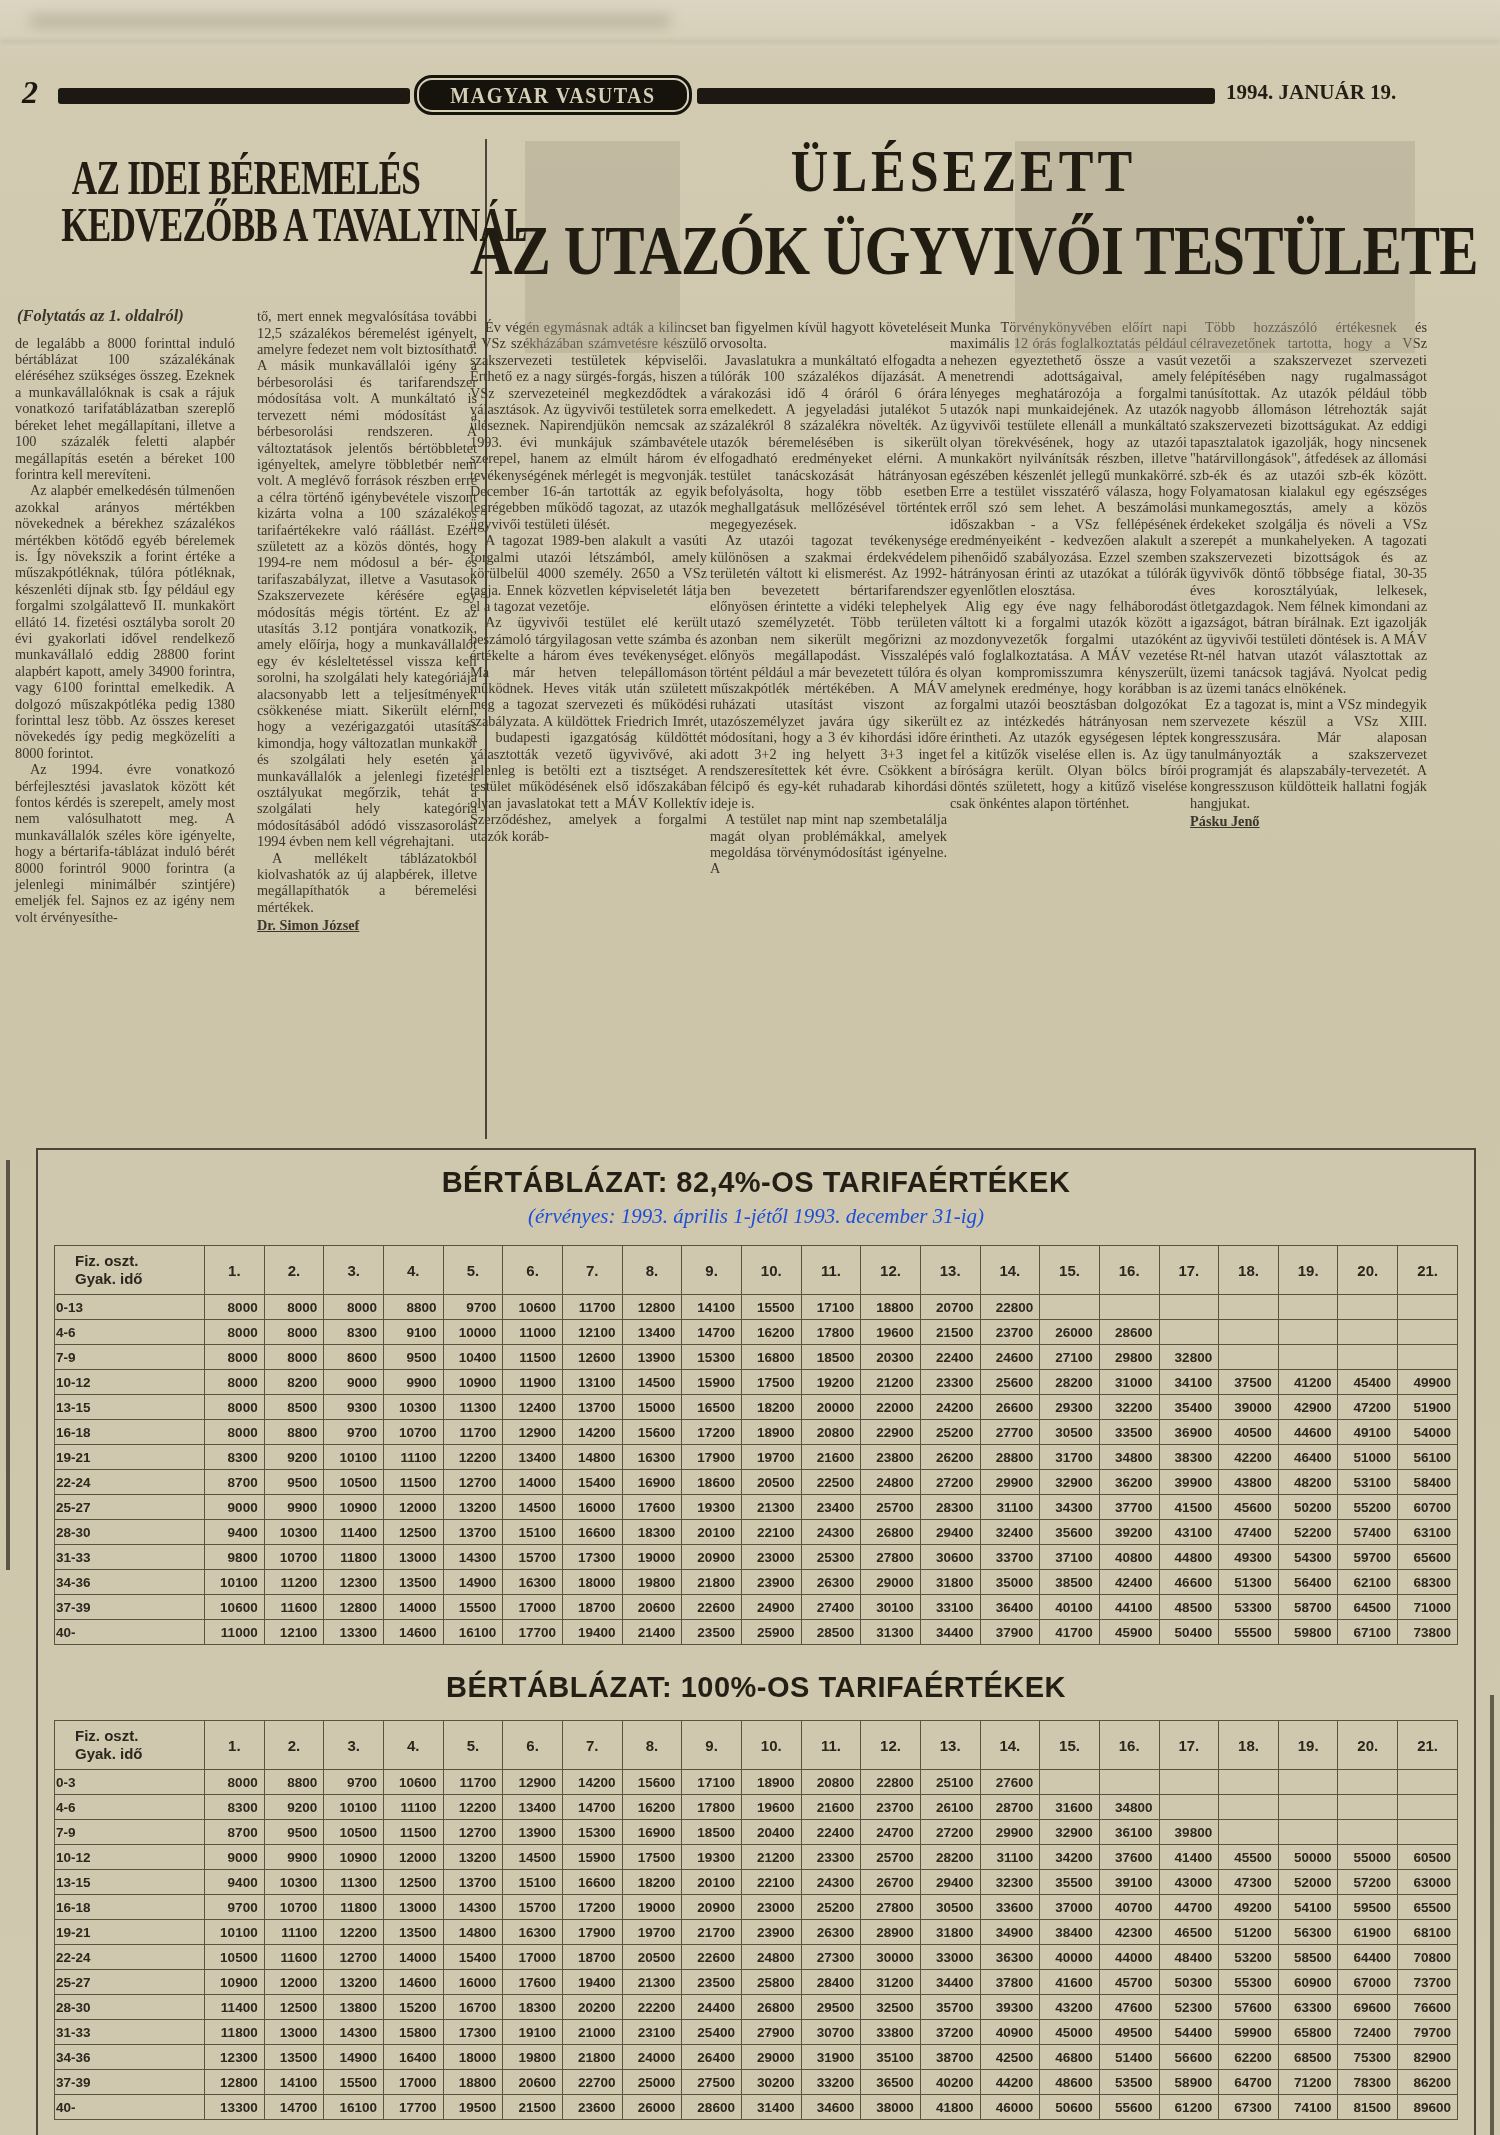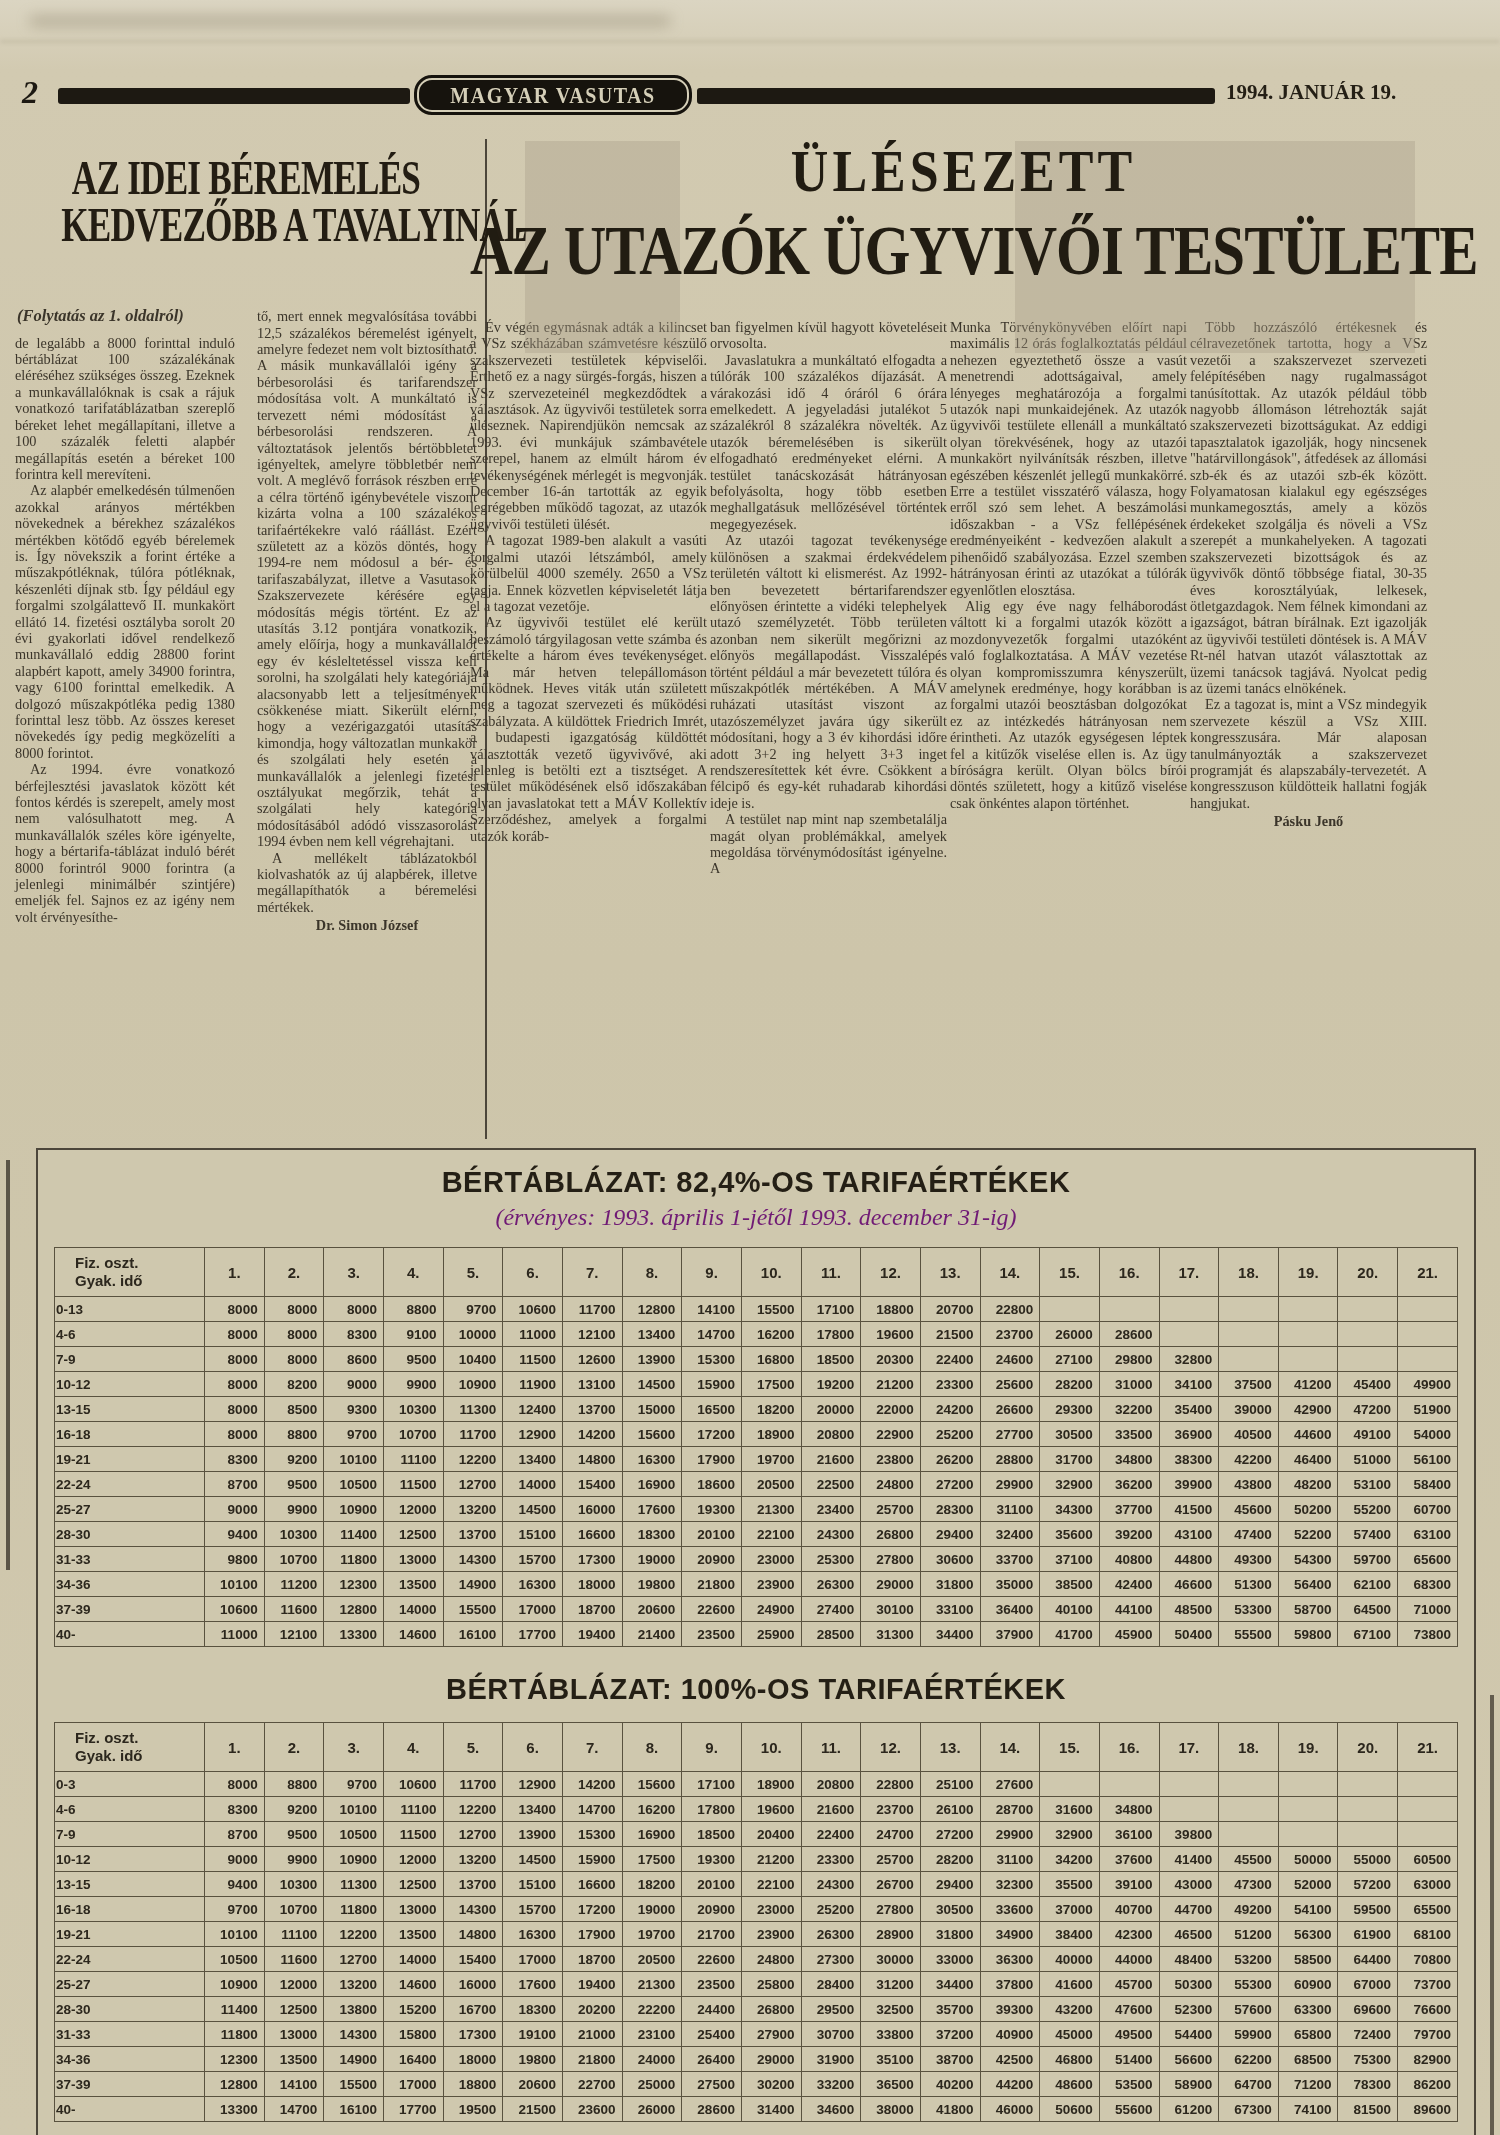--- a/index.html
+++ b/index.html
@@ -28,36 +28,36 @@
   .left-article{position:absolute;left:0;top:0;width:462px;}
   .left-title{margin-top:18px;text-align:center;font-weight:bold;color:#231d13;line-height:1.06;white-space:nowrap;}
   .left-title .tline{display:block;font-size:44px;transform:scale(.8,1.12);transform-origin:center top;letter-spacing:-1px;}
   .left-body{margin-top:62px;}
   .continuation{font-style:italic;font-weight:bold;font-size:16.5px;margin:0 0 10px 2px;}
 
   .cols{display:flex;gap:22px;}
   .col{width:224px;text-align:justify;font-size:14.3px;line-height:16.4px;color:#3b352a;}
   .paras p{margin:0;text-indent:15px;}
   .cont .paras p:first-child{text-indent:0;}
-  .sig{margin:2px 0 0 0;text-align:center;font-weight:bold;text-indent:0;}
+  .sig{margin:2px 0 0 0;text-align:left;font-weight:bold;text-indent:0;text-decoration:underline;}
 
   .right-article{position:absolute;left:455px;top:0;width:987px;}
   .gray-block{position:absolute;background:#a79f88;opacity:.38;}
   .gb1{left:55px;top:6px;width:155px;height:212px;}
   .gb2{left:545px;top:6px;width:400px;height:212px;}
   .right-title1{position:relative;text-align:center;font-weight:bold;color:#211c12;font-size:52px;letter-spacing:4px;margin-top:2px;transform:scaleY(1.15);transform-origin:center top;}
   .right-title2{position:relative;text-align:center;font-weight:bold;color:#211c12;font-size:59px;white-space:nowrap;margin-top:14px;transform:scaleY(1.18);transform-origin:center top;letter-spacing:-1px;}
   .right-cols{display:flex;gap:3px;margin-top:40px;}
   .right-cols .col{width:237px;}
 
   
   .tables-box{position:absolute;left:36px;top:1148px;width:1440px;height:1008px;box-sizing:border-box;
               border:2px solid #4c463a;border-bottom:10px solid #2b261d;background:#cfc8ae;padding-top:16px;z-index:5;}
   .tbl-title{text-align:center;font-family:"Liberation Sans",sans-serif;font-weight:bold;font-size:29px;color:#241f15;letter-spacing:.5px;}
-  .tbl-sub{text-align:center;font-style:italic;font-size:24px;margin-top:5px;color:#701a75;}
+  .tbl-sub{text-align:center;font-style:italic;font-size:21px;margin-top:5px;color:#1d4ed8;}
   .tbl-title.second{margin-top:26px;}
   table.wage{border-collapse:collapse;table-layout:fixed;width:1404px;margin:16px auto 0 auto;
              font-family:"Liberation Sans",sans-serif;}
   table.wage th,table.wage td{border:1px solid #59523f;}
   table.wage thead th{height:46px;font-size:15px;font-weight:bold;text-align:center;color:#2c271d;}
   table.wage thead th.corner{text-align:left;padding-left:20px;white-space:pre-line;line-height:1.2;font-size:15px;}
   table.wage col.lab{width:150px;}
   table.wage tbody th.rowlabel{height:22px;font-size:13.5px;font-weight:600;text-align:left;color:#2c271d;}
   table.wage tbody td{height:22px;font-size:13.5px;font-weight:600;text-align:right;padding-right:6px;color:#2c271d;}
 

